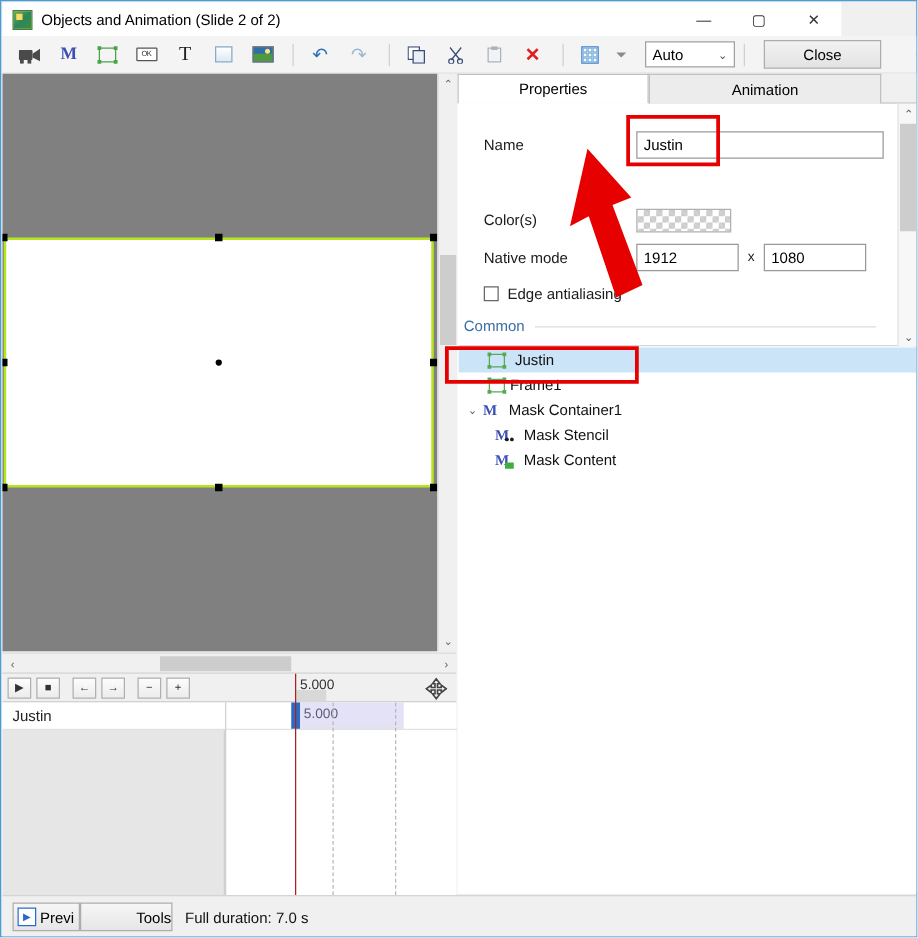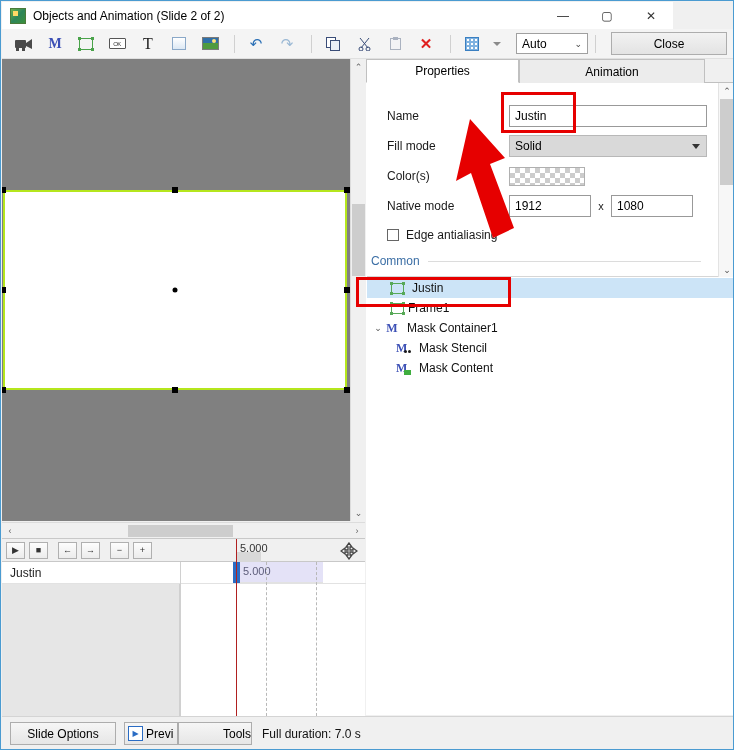--- a/index.html
+++ b/index.html
@@ -93,21 +93,21 @@
   }
   .ico-grid span{border:0.5px solid #7fb2e0;}
   .caret-sm { width:0;height:0;border-left:4px solid transparent;border-right:4px solid transparent;border-top:4px solid #8a8a8a; }
   .combo-auto {
     width:72px;height:21px;border:1px solid #a0a0a0;background:#fff;
     display:flex;align-items:center;justify-content:space-between;
     padding:0 5px; font-size:12px; color:#000; flex:none;
   }
   .combo-auto .chev { font-size:9px; color:#444; }
   .btn-close {
-    width:116px;height:23px;border:1px solid #adadad;
+    width:94px;height:23px;border:1px solid #adadad;
     background:linear-gradient(180deg,#f2f2f2 0%,#e3e3e3 100%);
     display:flex;align-items:center;justify-content:center;font-size:12px;color:#000;
     flex:none;
   }
   .nav-arrow { width:20px;height:24px;display:flex;align-items:center;justify-content:center;
     color:#333;font-size:11px;flex:none;}
 
   
   .canvas-wrap {
     position:absolute; left:1px; top:58px; width:348px; height:462px;
@@ -474,27 +474,20 @@
       <div class="tab tab2 inactive">Animation</div>
     </div>
 
     <div class="propbox">
 
       <div class="prow" style="left:20px; top:22px; width:330px;">
         <div class="plabel" style="width:122px">Name</div>
         <div class="pinput" style="width:198px">Justin</div>
       </div>
 
-      <div class="prow" style="left:20px; top:52px; width:330px;">
-        <div class="plabel" style="width:122px">Fill mode</div>
-        <div class="pcombo" style="width:198px">
-          <span>Solid</span>
-          <span class="arrow"></span>
-        </div>
-      </div>
 
       <div class="prow" style="left:20px; top:82px; width:330px;">
         <div class="plabel" style="width:122px">Color(s)</div>
         <div class="swatch"></div>
       </div>
 
       <div class="prow" style="left:20px; top:112px; width:330px;">
         <div class="plabel" style="width:122px">Native mode</div>
         <div class="pinput" style="width:82px">1912</div>
         <div style="width:20px;text-align:center;font-size:11px;color:#222">x</div>
@@ -552,21 +545,20 @@
         <span style="margin-left:8px">Mask Stencil</span>
       </div>
       <div class="tnode" style="padding-left:29px">
         <span class="tico-mask">M<span class="grn"></span></span>
         <span style="margin-left:8px">Mask Content</span>
       </div>
     </div>
   </div>
 
   <div class="botbar">
-    <div class="bbtn" style="width:106px">Slide Options</div>
     <div class="bbtn preview">
       <span class="prev-ico">▶</span>
       <span>Previ</span>
     </div>
     <div class="bbtn tools">Tools</div>
     <div class="fullduration">Full duration: 7.0 s</div>
   </div>
 
   <svg class="arrow-svg">
     <defs></defs>

